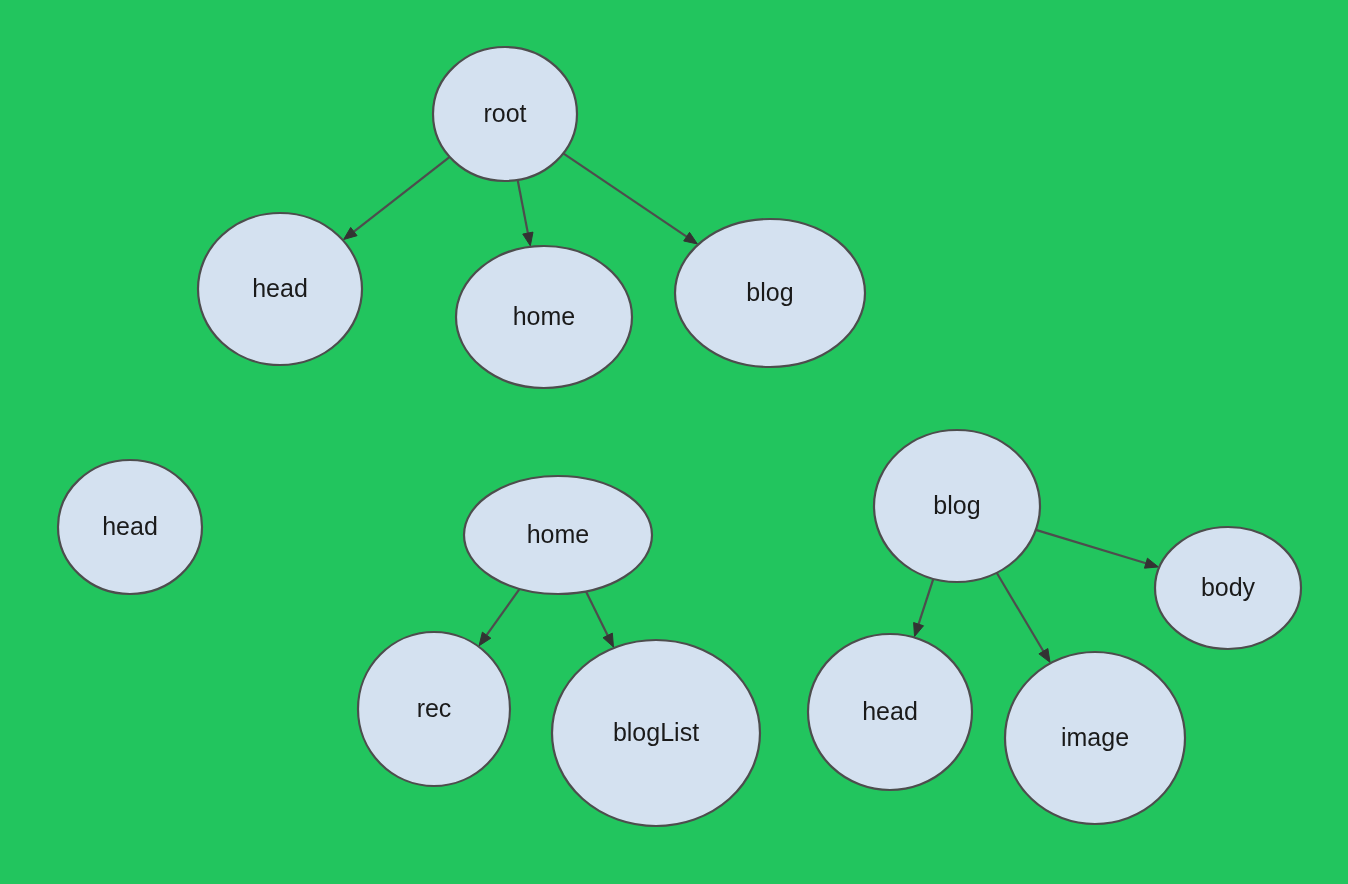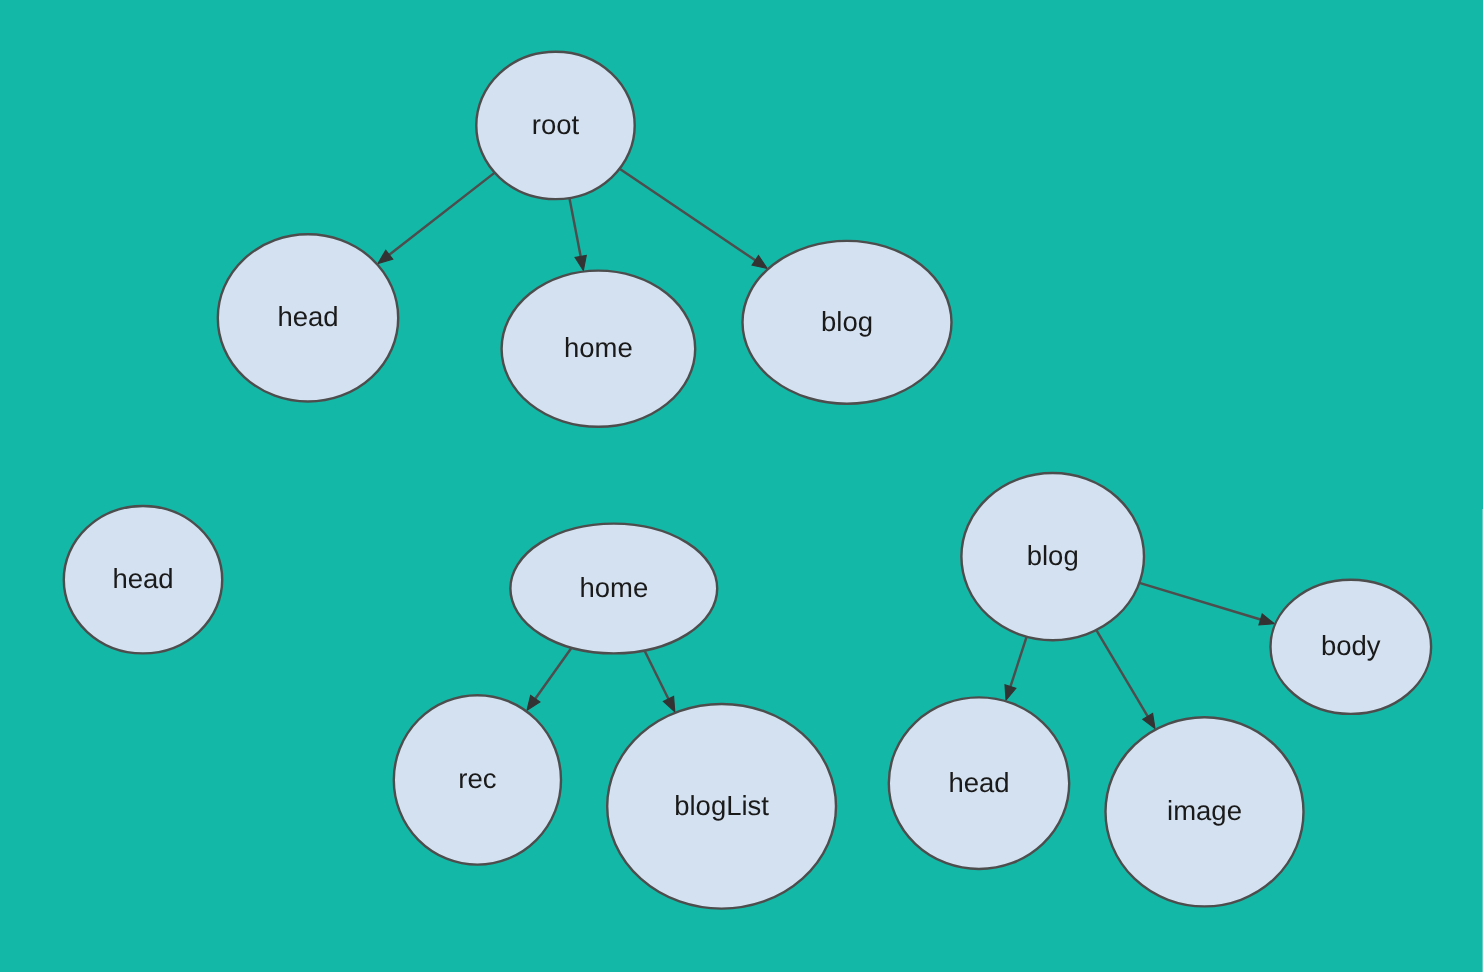--- a/index.html
+++ b/index.html
@@ -11,21 +11,21 @@
   body {
     width: 1348px;
     height: 884px;
     overflow: hidden;
     font-family: "Liberation Sans", sans-serif;
   }
   #diagram-root {
     position: relative;
     width: 1348px;
     height: 884px;
-    background: #14b8a6;
+    background: #22c55e;
   }
   svg#graph-canvas {
     display: block;
     width: 1348px;
     height: 884px;
   }
   .node-shape {
     fill: #d4e1f0;
     stroke: #4d4d4d;
     stroke-width: 2.2;

